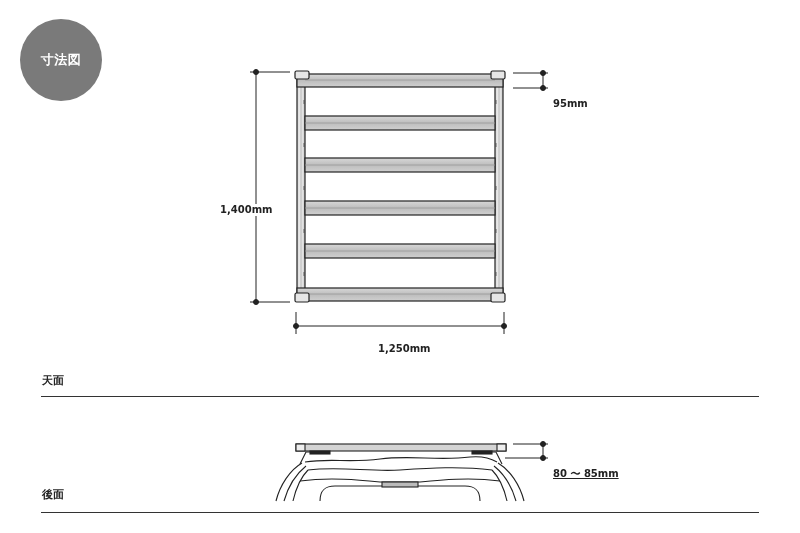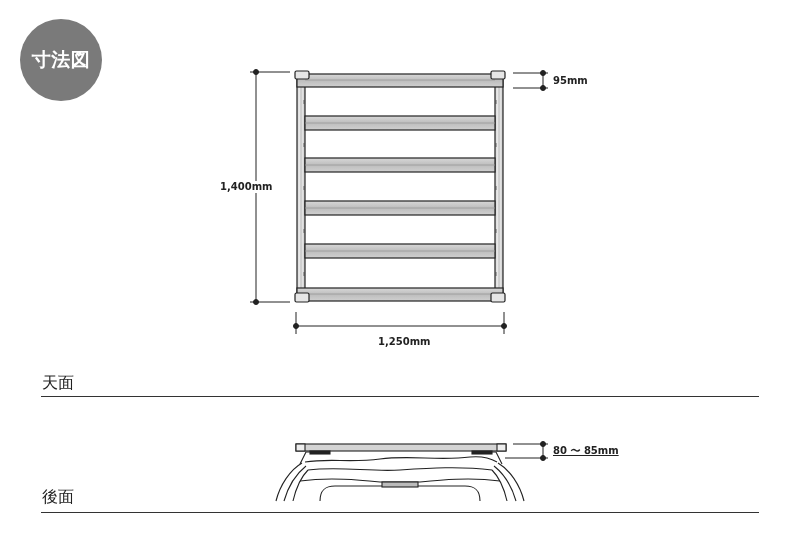--- a/index.html
+++ b/index.html
@@ -1,21 +1,21 @@
 <!DOCTYPE html>
 <html><head>
   <meta charset="utf-8">
   <style>
     html, body { margin: 0; padding: 0; background: #ffffff; }
     body { width: 800px; height: 533px; position: relative; overflow: hidden; font-family: "DejaVu Sans", sans-serif; color: #222; }
     .badge { position: absolute; left: 20px; top: 19px; width: 82px; height: 82px; border-radius: 50%; background: #7a7a7a; display: flex; align-items: center; justify-content: center; }
-    .badge span { color: #fff; font-size: 19px; font-weight: bold; letter-spacing: 0.5px; }
-    .section-label { position: absolute; left: 42px; font-size: 16px; font-weight: normal; color: #222; }
+    .badge span { color: #fff; font-size: 13px; font-weight: bold; letter-spacing: 0.5px; }
+    .section-label { position: absolute; left: 42px; font-size: 11px; font-weight: bold; color: #222; }
     .rule { position: absolute; left: 41px; width: 718px; height: 1px; background: #333; }
-    .dim { position: absolute; font-size: 10px; font-weight: bold; color: #222; background: #fff; white-space: nowrap; line-height: 12px; }
+    .dim { position: absolute; font-size: 10px; font-weight: bold; color: #222; background: #fff; white-space: nowrap; line-height: 12px; margin-top: 23px; }
     svg { position: absolute; left: 0; top: 0; }
   </style>
 </head>
 <body>
 
 <div class="badge">
   <span>寸法図</span>
 </div>
 
 <svg width="800" height="533" viewBox="0 0 800 533">
@@ -124,21 +124,21 @@
   <g stroke="#222" stroke-width="1" fill="#222">
     <line x1="513" y1="444" x2="548" y2="444"></line>
     <line x1="505" y1="458" x2="548" y2="458"></line>
     <line x1="543" y1="444" x2="543" y2="458"></line>
     <circle cx="543" cy="444" r="2.5"></circle>
     <circle cx="543" cy="458" r="2.5"></circle>
   </g>
 </svg>
 
 <div class="dim" style="left:220px; top:181px;">1,400mm</div>
-<div class="dim" style="left:376px; top:336px; padding:0 2px;">1,250mm</div>
+<div class="dim" style="left:376px; top:320px; padding:0 2px;">1,250mm</div>
 <div class="dim" style="left:553px; top:75px;">95mm</div>
 <div class="dim" style="left:553px; top:445px;text-decoration:underline;">80 〜 85mm</div>
 
 <div class="section-label" style="top:373px;">天面</div>
 <div class="rule" style="top:396px;"></div>
 
 <div class="section-label" style="top:487px;">後面</div>
 <div class="rule" style="top:512px;"></div>
 
 </body></html>

